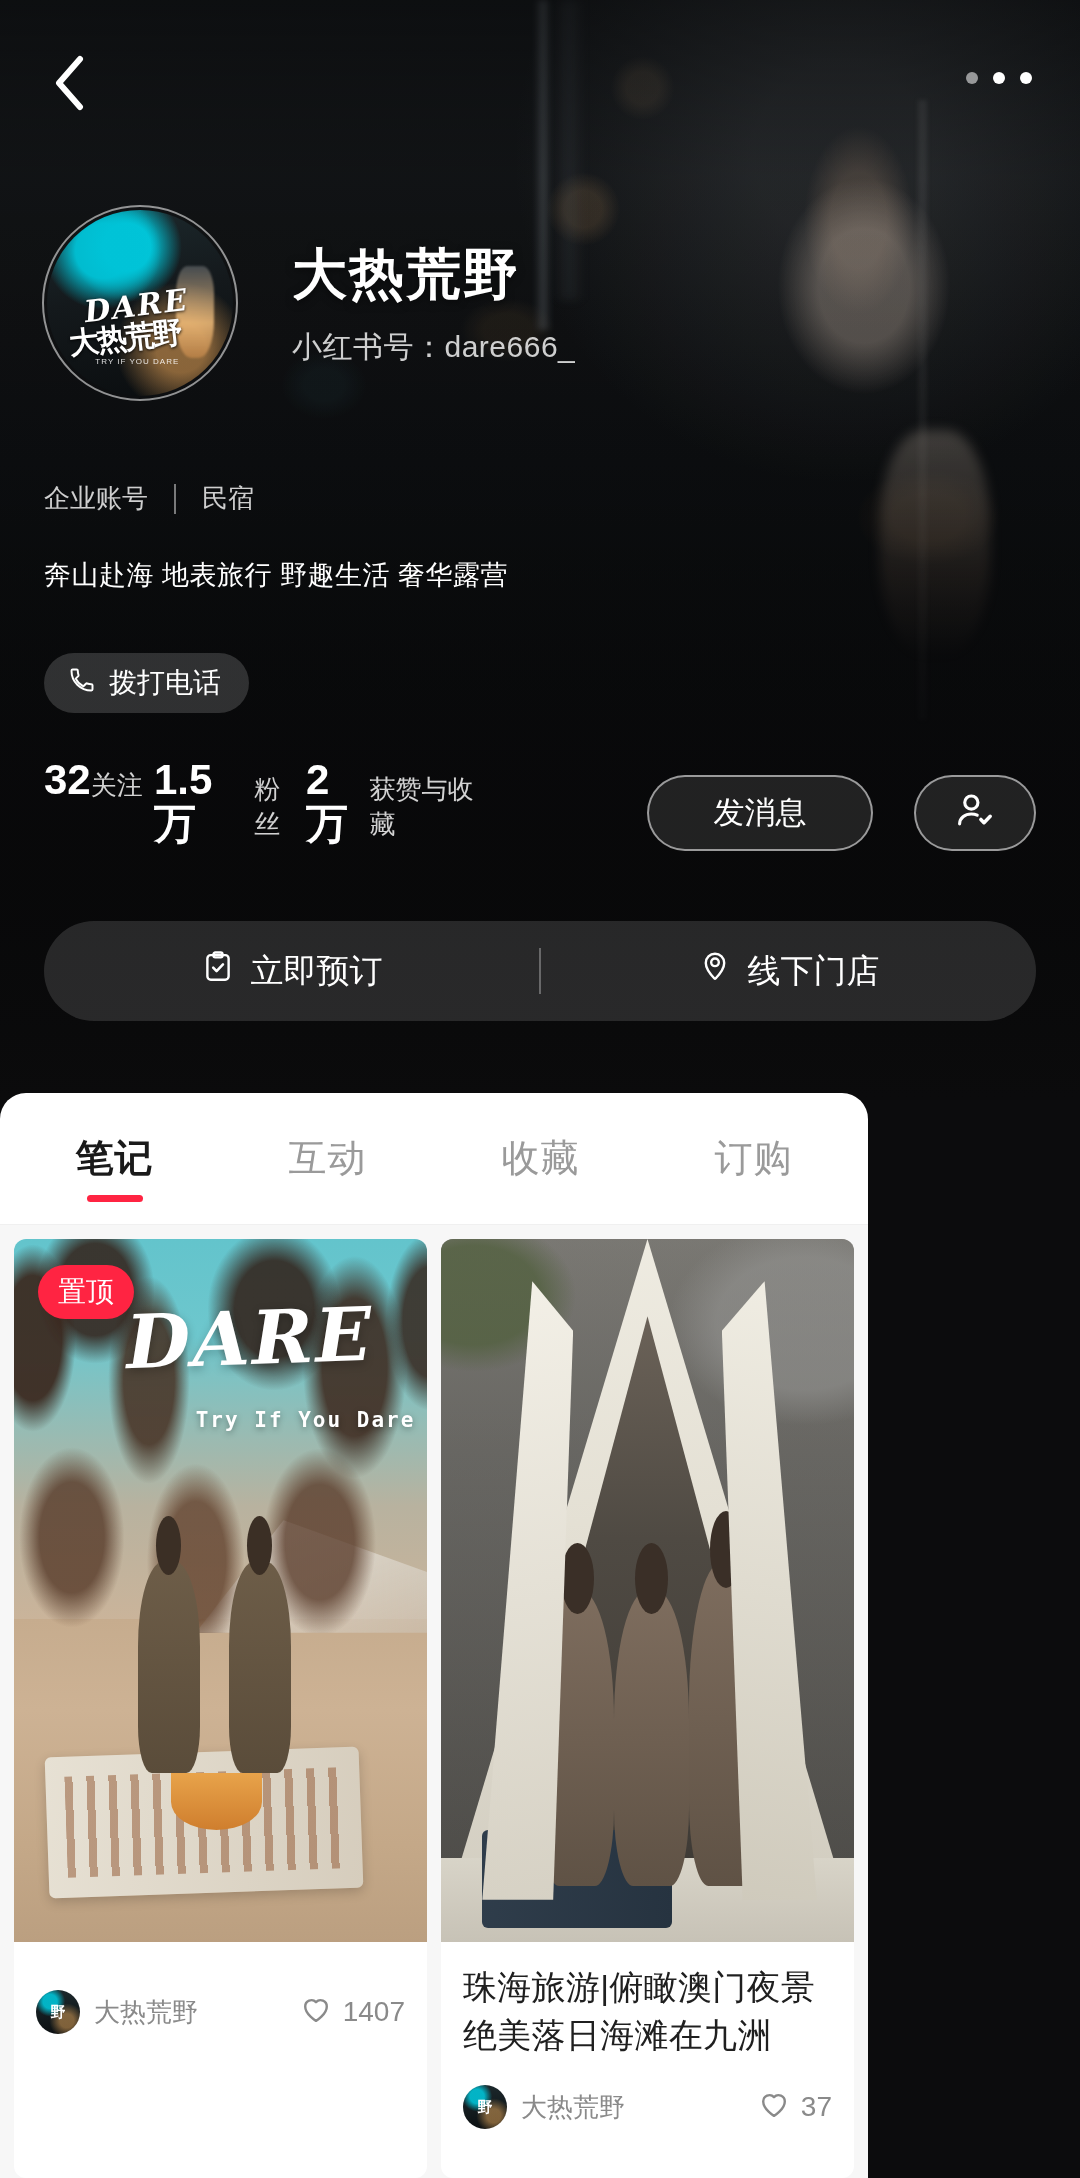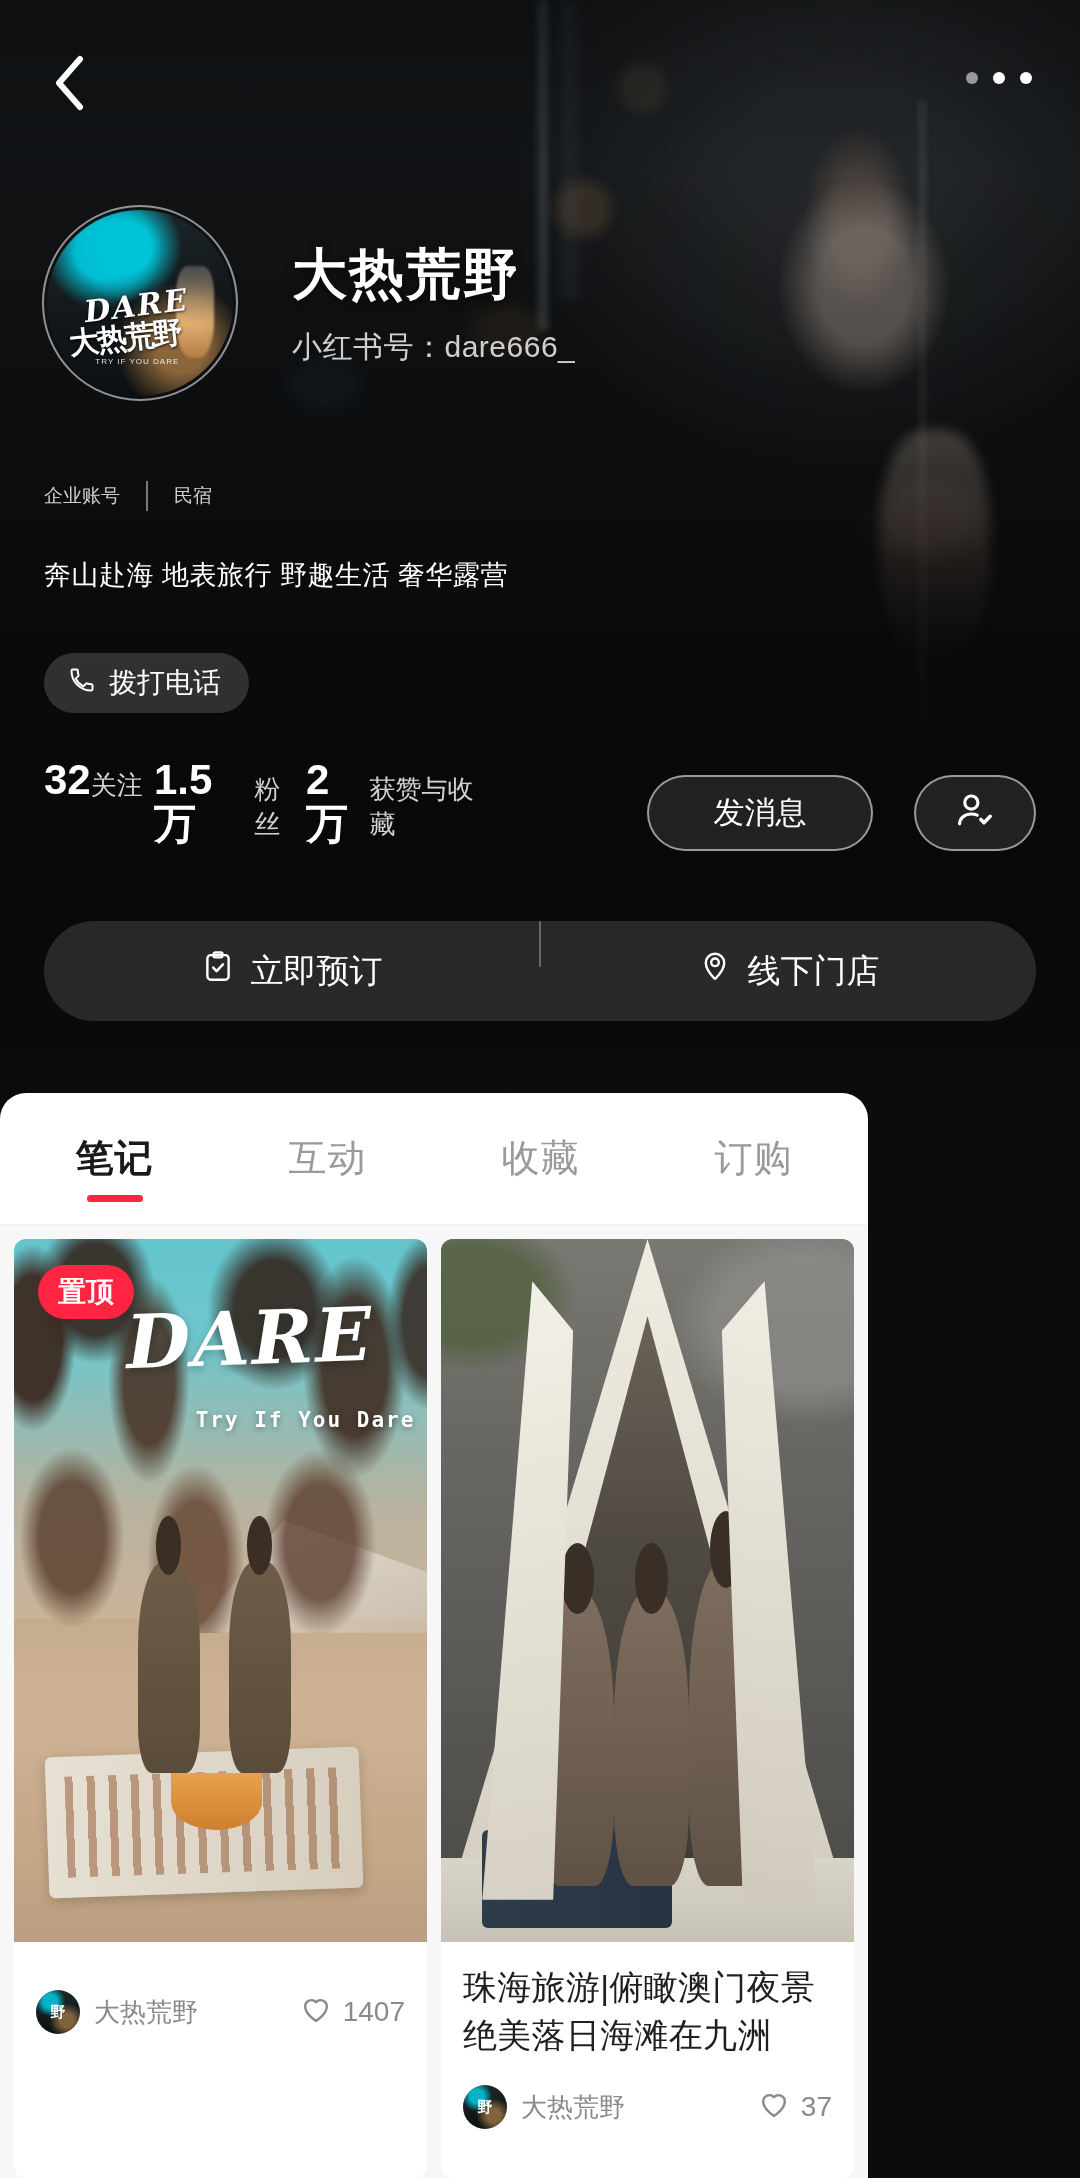--- a/index.html
+++ b/index.html
@@ -141,21 +141,21 @@
   }
   .rednote-id {
     position: absolute; left: 292px; top: 327px;
     font-size: 30px; color: rgba(255,255,255,0.80);
     letter-spacing: .5px;
   }
 
   .acct-row {
     position: absolute; left: 44px; top: 481px;
     display: flex; align-items: center; gap: 26px;
-    font-size: 19px; color: rgba(255,255,255,0.80);
+    font-size: 26px; color: rgba(255,255,255,0.80);
   }
   .acct-sep { width: 2px; height: 30px; background: rgba(255,255,255,0.45); }
 
   .desc {
     position: absolute; left: 44px; top: 557px;
     font-size: 27px; color: #fff; font-weight: 400;
     letter-spacing: .5px;
   }
 
   .call-btn {
@@ -200,21 +200,21 @@
     display: flex; align-items: center; justify-content: center;
     cursor: pointer;
   }
 
   
   .actionbar {
     position: absolute; left: 44px; top: 921px;
     width: 992px; height: 100px;
     border-radius: 50px;
     background: rgba(255,255,255,0.13);
-    display: flex; align-items: flex-start; font-family: Liberation Serif, serif;
+    display: flex; align-items: center; font-family: Liberation Serif, serif;
   }
   .action {
     flex: 1; display: flex; align-items: center; justify-content: center;
     gap: 16px; cursor: pointer; height: 100%;
   }
   .action span { font-size: 33px; color: #fff; }
   .action-sep { width: 2px; height: 46px; background: rgba(255,255,255,0.30); }
 
   
   .sheet {
@@ -332,21 +332,21 @@
   .dare-sub {
     position: absolute; left: 44%; top: 24%;
     font-family: "DejaVu Sans Mono", monospace;
     font-weight: 700;
     font-size: 21px; color: #fff; letter-spacing: 2px;
     text-shadow: 0 2px 6px rgba(0,0,0,.35);
   }
   .pin-badge {
     position: absolute; left: 24px; top: 26px;
     background: #ff2442; color: #fff;
-    font-size: 28px; font-weight: 700;
+    font-size: 28px; font-weight: 400;
     padding: 8px 20px; border-radius: 28px;
     z-index: 5;
   }
 
   
   .img-tent { position: absolute; inset: 0; background: linear-gradient(180deg, #6d6a63 0%, #5c5a55 30%, #4d4b47 100%); }
   .tent-bg {
     position: absolute; inset: 0;
     background:
       radial-gradient(ellipse 120px 90px at 8% 8%, rgba(80,95,60,.75) 0 55%, rgba(0,0,0,0) 85%),

